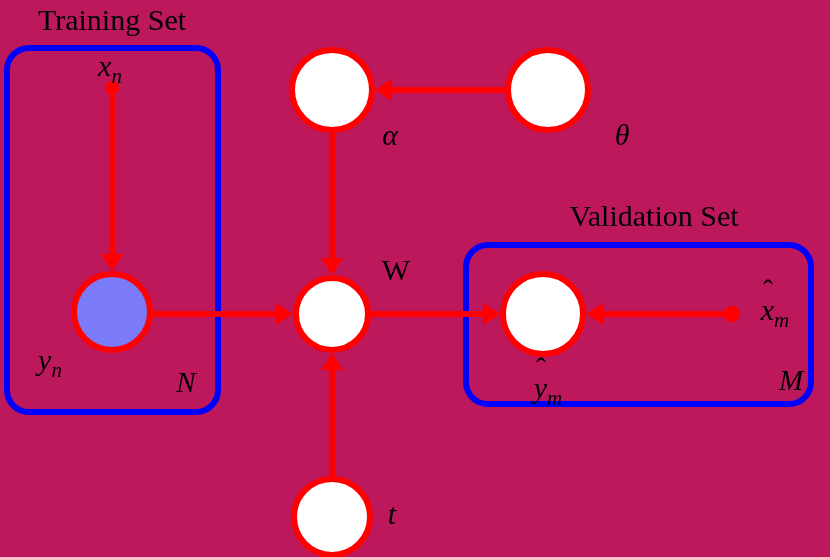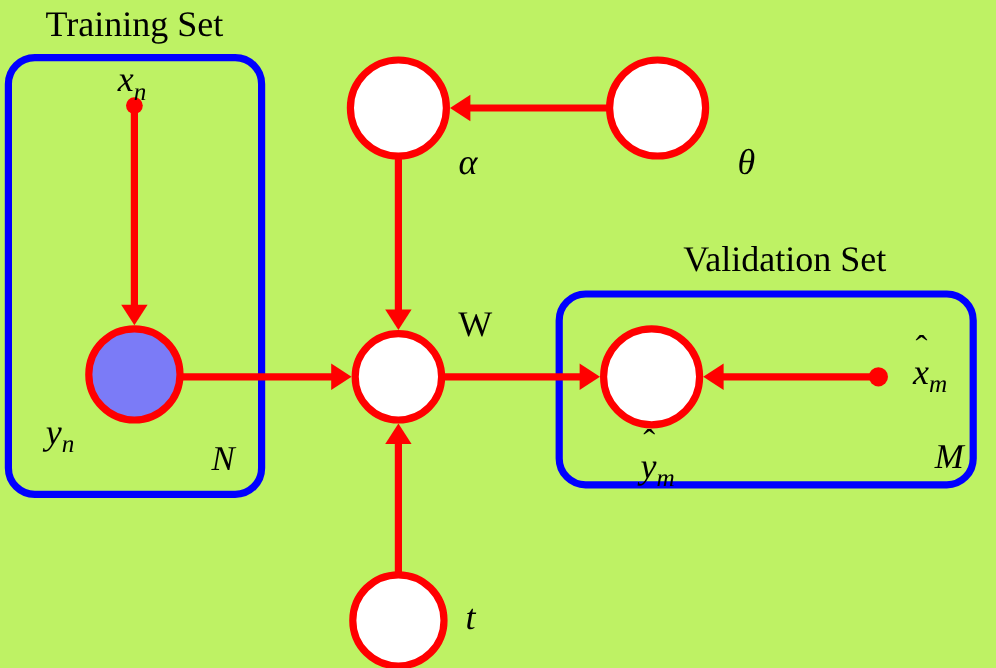--- a/index.html
+++ b/index.html
@@ -11,21 +11,21 @@
   body {
     width: 830px;
     height: 557px;
     overflow: hidden;
     font-family: "Liberation Serif", "DejaVu Serif", serif;
   }
   #diagram-root {
     position: relative;
     width: 830px;
     height: 557px;
-    background: #bef264;
+    background: #be185d;
   }
   svg#graph {
     display: block;
     width: 830px;
     height: 557px;
   }
   .plate-rect {
     fill: none;
     stroke-width: 6;
     stroke-linejoin: round;

